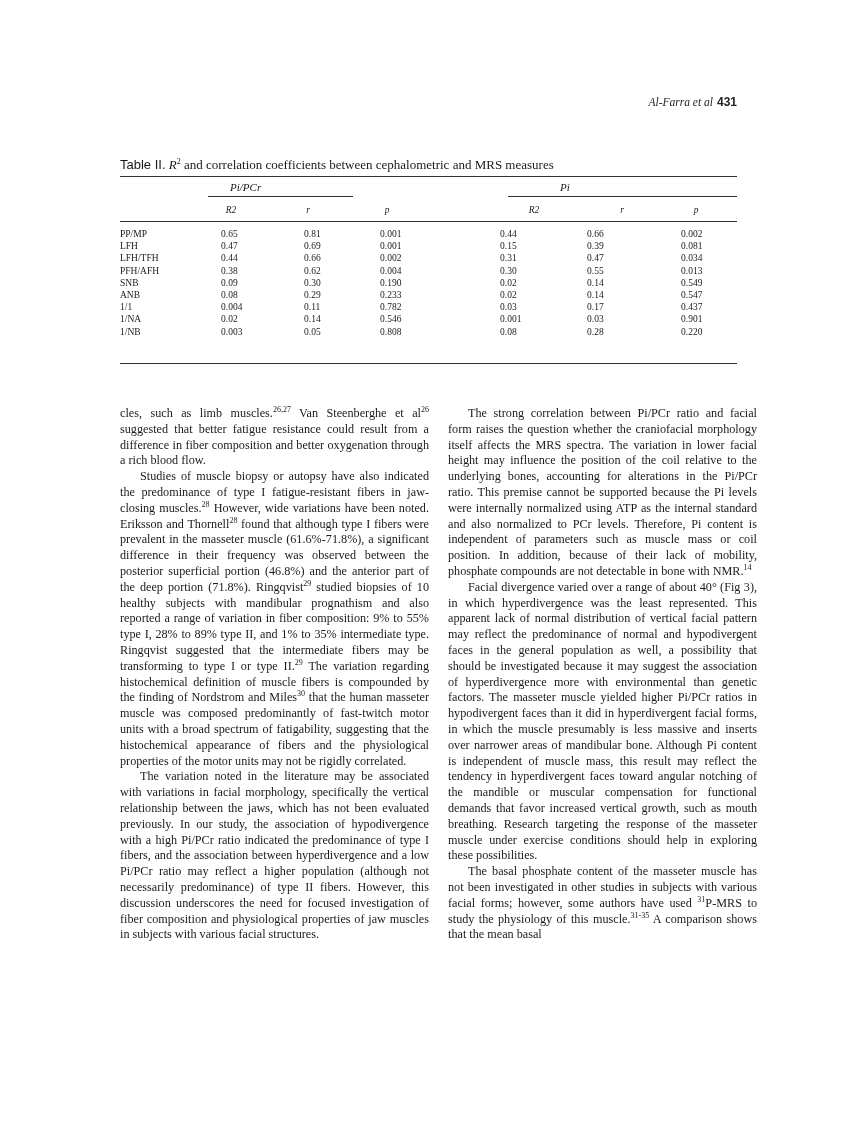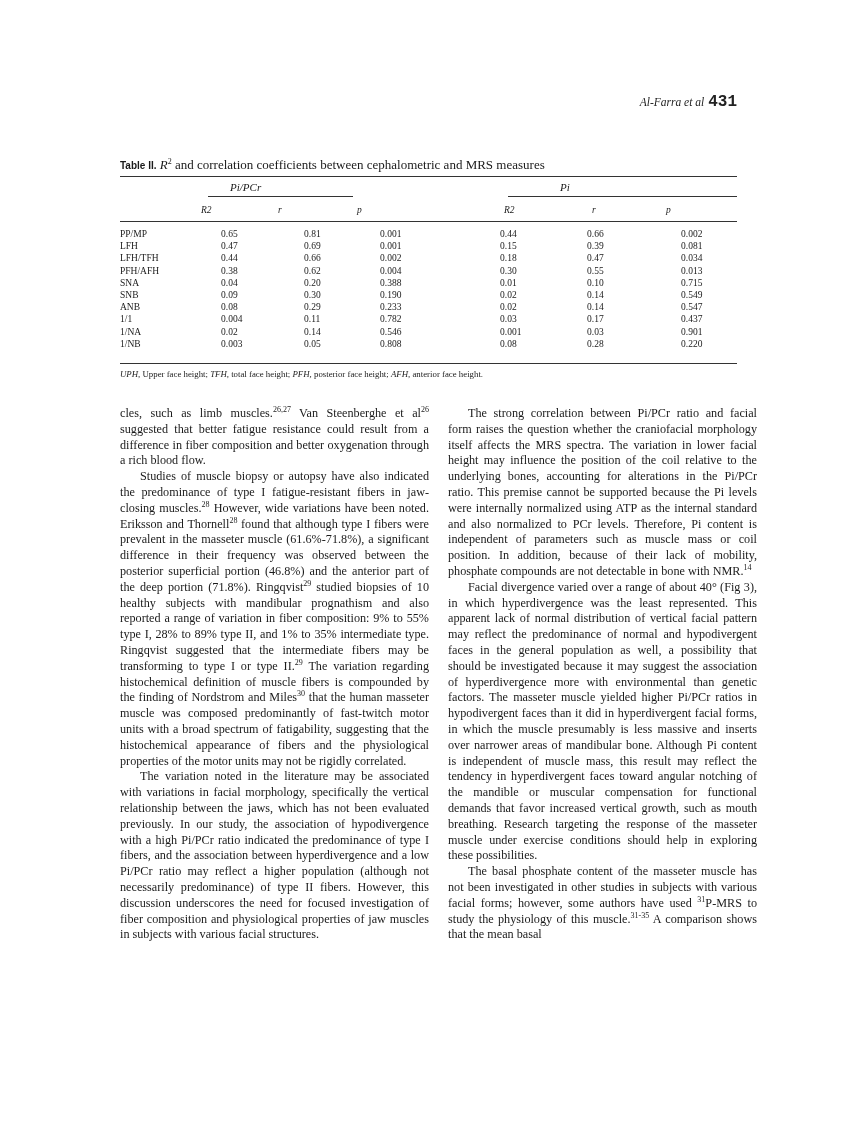--- a/index.html
+++ b/index.html
@@ -1,28 +1,28 @@
 <!DOCTYPE html>
 <html><head>
 <meta charset="utf-8">
 <style>
   html, body { margin: 0; padding: 0; background: #ffffff; }
   body { width: 862px; height: 1122px; position: relative; overflow: hidden;
          font-family: "Liberation Serif", "DejaVu Serif", serif; color: #1a1a1a; }
   .running-head { position: absolute; left: 120px; top: 96px; width: 617px; font-style: italic; font-size: 10px; line-height: 13px; color: #222; }
   .running-head .right { position: absolute; right: 0; top: 0; font-size: 11.5px; }
-  .running-head .pageno { font-family: Liberation Mono, monospace; font-style: normal; font-weight: bold; font-size: 16px; margin-left: 4px; margin-top: 32px; }
+  .running-head .pageno { font-family: Liberation Sans, sans-serif; font-style: normal; font-weight: bold; font-size: 12px; margin-left: 4px; margin-top: 32px; }
 
   .table-caption { position: absolute; left: 120px; top: 157px; font-size: 13px; white-space: nowrap; }
-  .table-caption .label { font-family: "Liberation Sans", sans-serif; font-weight: bold; font-size: 10px; }
+  .table-caption .label { font-family: "Liberation Sans", sans-serif; font-weight: normal; font-size: 13px; }
   .table-caption sup { font-size: 8px; }
 
   .rule { position: absolute; background: #333; }
   .thead-group { position: absolute; font-style: italic; font-size: 11px; text-align: left; }
-  .thead-col { position: absolute; font-style: italic; font-size: 9.5px; width: 60px; }
+  .thead-col { position: absolute; font-style: italic; font-size: 9.5px; text-align: center; width: 60px; }
 
   .table-body { position: absolute; left: 120px; top: 228px; width: 617px; }
   .trow { position: relative; height: 12.2px; font-size: 9.5px; line-height: 12.2px; }
   .trow span { position: absolute; top: 0; white-space: nowrap; }
   .c0 { left: 0; }
   .c1 { left: 101px; } .c2 { left: 184px; } .c3 { left: 260px; }
   .c4 { left: 380px; } .c5 { left: 467px; } .c6 { left: 561px; }
 
   .footnote { position: absolute; left: 120px; top: 368px; width: 617px; font-size: 8.8px; line-height: 13px; }
   .footnote i { font-style: italic; }
@@ -81,41 +81,32 @@
     <span class="c3">0.001</span>
     <span class="c4">0.15</span>
     <span class="c5">0.39</span>
     <span class="c6">0.081</span>
   </div>
   <div class="trow">
     <span class="c0">LFH/TFH</span>
     <span class="c1">0.44</span>
     <span class="c2">0.66</span>
     <span class="c3">0.002</span>
-    <span class="c4">0.18</span>
+    <span class="c4">0.31</span>
     <span class="c5">0.47</span>
     <span class="c6">0.034</span>
   </div>
   <div class="trow">
     <span class="c0">PFH/AFH</span>
     <span class="c1">0.38</span>
     <span class="c2">0.62</span>
     <span class="c3">0.004</span>
     <span class="c4">0.30</span>
     <span class="c5">0.55</span>
     <span class="c6">0.013</span>
-  </div>
-  <div class="trow">
-    <span class="c0">SNA</span>
-    <span class="c1">0.04</span>
-    <span class="c2">0.20</span>
-    <span class="c3">0.388</span>
-    <span class="c4">0.01</span>
-    <span class="c5">0.10</span>
-    <span class="c6">0.715</span>
   </div>
   <div class="trow">
     <span class="c0">SNB</span>
     <span class="c1">0.09</span>
     <span class="c2">0.30</span>
     <span class="c3">0.190</span>
     <span class="c4">0.02</span>
     <span class="c5">0.14</span>
     <span class="c6">0.549</span>
   </div>
@@ -151,23 +142,20 @@
     <span class="c1">0.003</span>
     <span class="c2">0.05</span>
     <span class="c3">0.808</span>
     <span class="c4">0.08</span>
     <span class="c5">0.28</span>
     <span class="c6">0.220</span>
   </div>
 </div>
 
 <div class="footnote">
-  <div>
-    <i>UPH,</i><span> Upper face height; </span><i>TFH,</i><span> total face height; </span><i>PFH,</i><span> posterior face height; </span><i>AFH,</i><span> anterior face height.</span>
-  </div>
 </div>
 
 <div class="col left">
   <p class="noindent"><span>cles, such as limb muscles.</span><sup>26,27</sup><span> Van Steenberghe et al</span><sup>26</sup><span> suggested that better fatigue resistance could result from a difference in fiber composition and better oxygenation through a rich blood flow.</span></p>
   <p><span>Studies of muscle biopsy or autopsy have also indicated the predominance of type I fatigue-resistant fibers in jaw-closing muscles.</span><sup>28</sup><span> However, wide variations have been noted. Eriksson and Thornell</span><sup>28</sup><span> found that although type I fibers were prevalent in the masseter muscle (61.6%-71.8%), a significant difference in their frequency was observed between the posterior superficial portion (46.8%) and the anterior part of the deep portion (71.8%). Ringqvist</span><sup>29</sup><span> studied biopsies of 10 healthy subjects with mandibular prognathism and also reported a range of variation in fiber composition: 9% to 55% type I, 28% to 89% type II, and 1% to 35% intermediate type. Ringqvist suggested that the intermediate fibers may be transforming to type I or type II.</span><sup>29</sup><span> The variation regarding histochemical definition of muscle fibers is compounded by the finding of Nordstrom and Miles</span><sup>30</sup><span> that the human masseter muscle was composed predominantly of fast-twitch motor units with a broad spectrum of fatigability, suggesting that the histochemical appearance of fibers and the physiological properties of the motor units may not be rigidly correlated.</span></p>
   <p>The variation noted in the literature may be associated with variations in facial morphology, specifically the vertical relationship between the jaws, which has not been evaluated previously. In our study, the association of hypodivergence with a high Pi/PCr ratio indicated the predominance of type I fibers, and the association between hyperdivergence and a low Pi/PCr ratio may reflect a higher population (although not necessarily predominance) of type II fibers. However, this discussion underscores the need for focused investigation of fiber composition and physiological properties of jaw muscles in subjects with various facial structures.</p>
 </div>
 
 <div class="col right">
   <p><span>The strong correlation between Pi/PCr ratio and facial form raises the question whether the craniofacial morphology itself affects the MRS spectra. The variation in lower facial height may influence the position of the coil relative to the underlying bones, accounting for alterations in the Pi/PCr ratio. This premise cannot be supported because the Pi levels were internally normalized using ATP as the internal standard and also normalized to PCr levels. Therefore, Pi content is independent of parameters such as muscle mass or coil position. In addition, because of their lack of mobility, phosphate compounds are not detectable in bone with NMR.</span><sup>14</sup></p>

